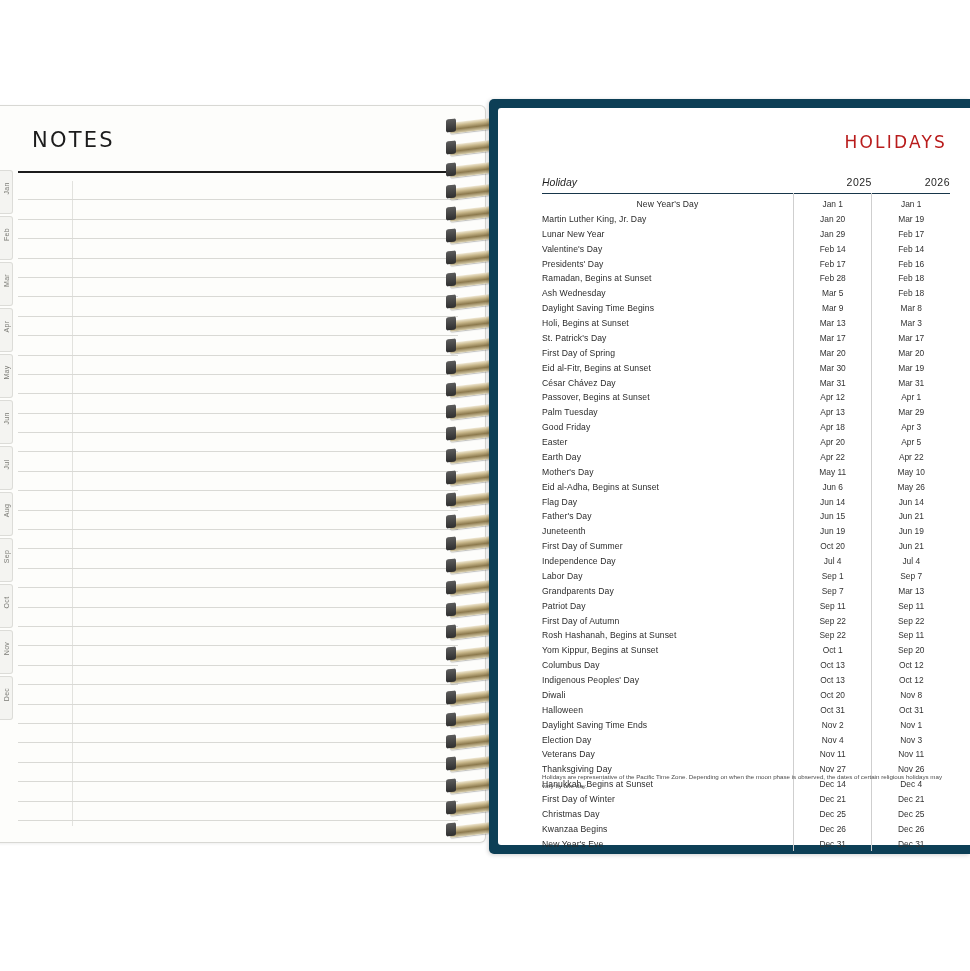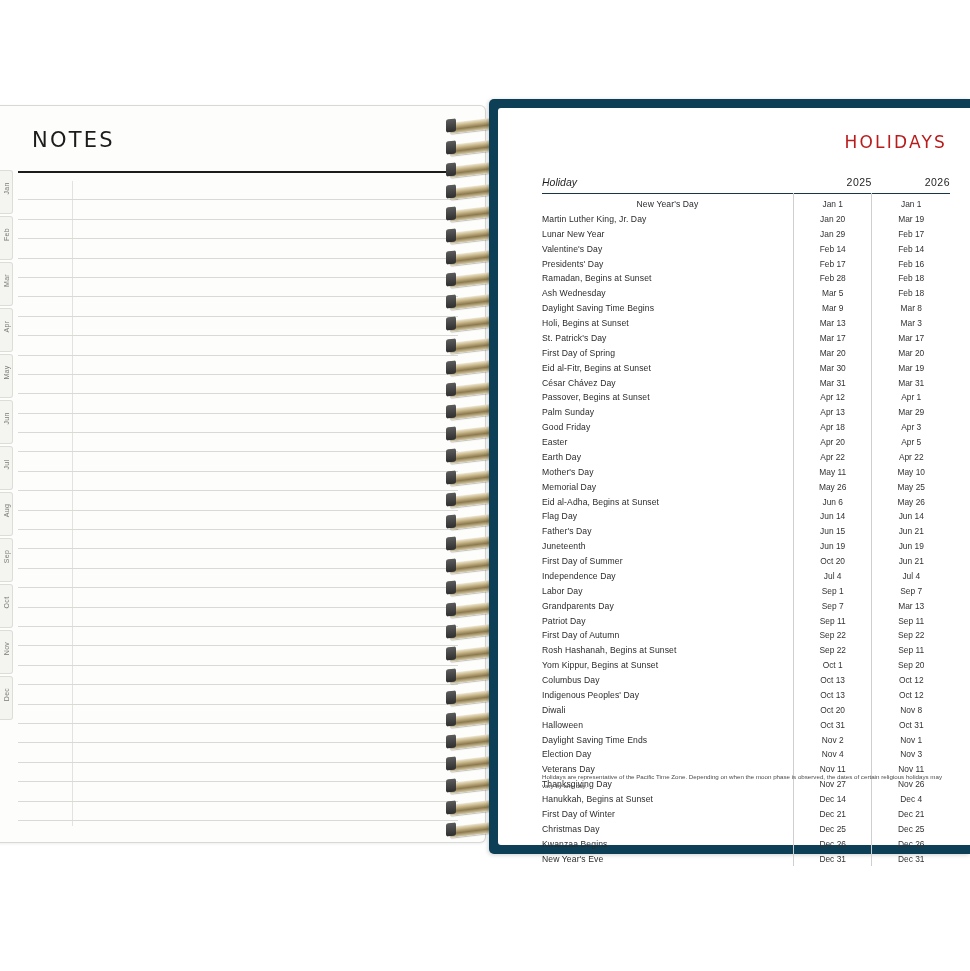--- a/index.html
+++ b/index.html
@@ -584,21 +584,21 @@
                 <td class="name">César Chávez Day</td>
                 <td class="d c1">Mar 31</td>
                 <td class="d">Mar 31</td>
               </tr>
               <tr>
                 <td class="name">Passover, Begins at Sunset</td>
                 <td class="d c1">Apr 12</td>
                 <td class="d">Apr 1</td>
               </tr>
               <tr>
-                <td class="name">Palm Sunday</td>
+                <td class="name">Palm Tuesday</td>
                 <td class="d c1">Apr 13</td>
                 <td class="d">Mar 29</td>
               </tr>
               <tr>
                 <td class="name">Good Friday</td>
                 <td class="d c1">Apr 18</td>
                 <td class="d">Apr 3</td>
               </tr>
               <tr>
                 <td class="name">Easter</td>
@@ -609,25 +609,20 @@
                 <td class="name">Earth Day</td>
                 <td class="d c1">Apr 22</td>
                 <td class="d">Apr 22</td>
               </tr>
               <tr>
                 <td class="name">Mother's Day</td>
                 <td class="d c1">May 11</td>
                 <td class="d">May 10</td>
               </tr>
               <tr>
-                <td class="name">Memorial Day</td>
-                <td class="d c1">May 26</td>
-                <td class="d">May 25</td>
-              </tr>
-              <tr>
                 <td class="name">Eid al-Adha, Begins at Sunset</td>
                 <td class="d c1">Jun 6</td>
                 <td class="d">May 26</td>
               </tr>
               <tr>
                 <td class="name">Flag Day</td>
                 <td class="d c1">Jun 14</td>
                 <td class="d">Jun 14</td>
               </tr>
               <tr>

